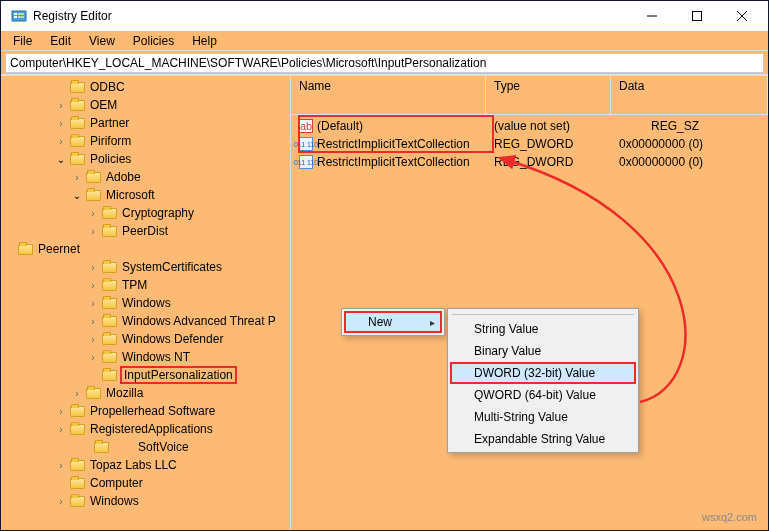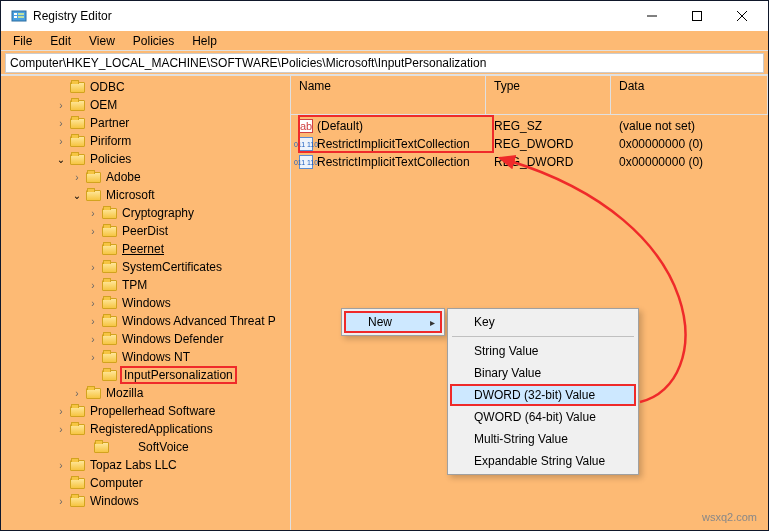--- a/index.html
+++ b/index.html
@@ -160,21 +160,21 @@
           </span>
           <span class="tree-label">Cryptography</span>
         </div>
         <div class="tree-node" style="padding-left: 84px;">
           <span class="tree-chevron">›</span>
           <span class="tree-folder">
             <span class="folder-shape"></span>
           </span>
           <span class="tree-label">PeerDist</span>
         </div>
-        <div class="tree-node" style="padding-left: 84px; text-decoration: underline;">
+        <div class="tree-node" style="">
           <span class="tree-chevron"></span>
           <span class="tree-folder">
             <span class="folder-shape"></span>
           </span>
           <span class="tree-label">Peernet</span>
         </div>
         <div class="tree-node" style="padding-left: 84px;">
           <span class="tree-chevron">›</span>
           <span class="tree-folder">
             <span class="folder-shape"></span>
@@ -279,22 +279,22 @@
         <div class="list-header-col col-name">Name</div>
         <div class="list-header-col col-type">Type</div>
         <div class="list-header-col col-data">Data</div>
       </div>
       <div class="list-rows" id="list-rows">
           <div class="list-row">
             <div class="cell col-name">
               <span class="value-icon str">ab</span>
               <span>(Default)</span>
             </div>
+            <div class="cell col-data">(value not set)</div>
             <div class="cell col-type">REG_SZ</div>
-            <div class="cell col-data">(value not set)</div>
           </div>
           <div class="list-row">
             <div class="cell col-name">
               <span class="value-icon dw">011
 110</span>
               <span>RestrictImplicitTextCollection</span>
             </div>
             <div class="cell col-type">REG_DWORD</div>
             <div class="cell col-data">0x00000000 (0)</div>
           </div>
@@ -312,21 +312,20 @@
 
   </div>
 </div>
 
 <div class="red-box" style="left:298px; top:115px; width:196px; height:38px;"></div>
 
 <div class="context-menu menu1" id="menu1">
     <div class="ctx-item arrow hover ctx-border-red">New</div>
   </div>
 <div class="context-menu menu2" id="menu2">
-    <div class="ctx-item">Key</div>
     <div class="ctx-sep"></div>
     <div class="ctx-item">String Value</div>
     <div class="ctx-item">Binary Value</div>
     <div class="ctx-item hover ctx-border-red">DWORD (32-bit) Value</div>
     <div class="ctx-item">QWORD (64-bit) Value</div>
     <div class="ctx-item">Multi-String Value</div>
     <div class="ctx-item">Expandable String Value</div>
   </div>
 
 <svg class="arrow-svg" style="left:480px; top:150px; width:250px; height:260px;">

